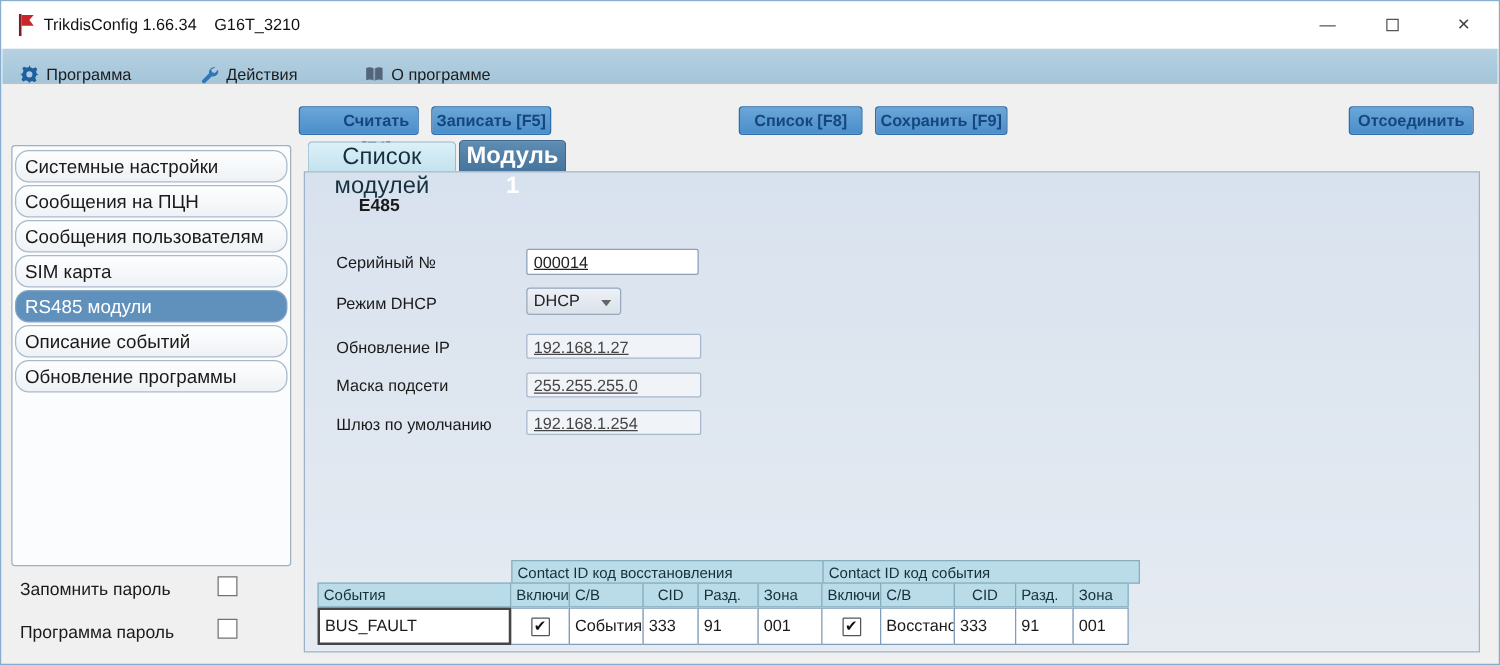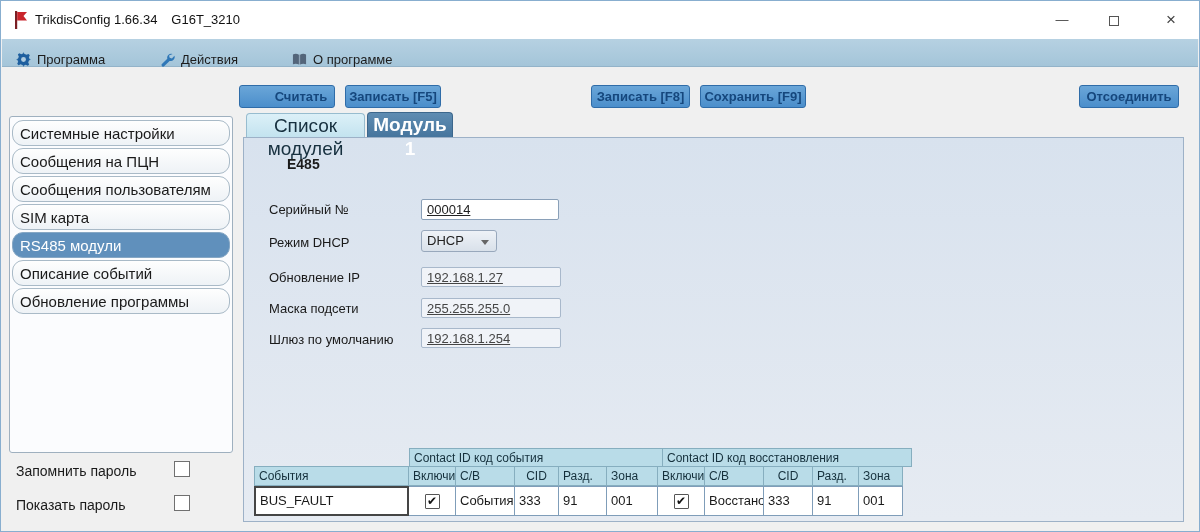--- a/index.html
+++ b/index.html
@@ -116,37 +116,37 @@
       <svg class="mi" viewBox="0 0 16 16">
         <path d="M1 2.6c2.2-.9 4.3-.9 6.4.3v10.4c-2.1-1.1-4.2-1.1-6.4-.3zM15 2.6c-2.2-.9-4.3-.9-6.4.3v10.4c2.1-1.1 4.2-1.1 6.4-.3z" fill="#53657a"></path>
         <rect x="7.4" y="2.7" width="1.2" height="10.6" fill="#8ea2b5"></rect>
       </svg>
       <span>О программе</span>
     </div>
   </div>
 
   <div class="tbtn" style="left:238px;width:96px;padding-left:28px;">Считать [F4]</div>
   <div class="tbtn" style="left:344px;width:96px;">Записать [F5]</div>
-  <div class="tbtn" style="left:590px;width:99px;">Записать [F8]</div>
+  <div class="tbtn" style="left:590px;width:99px;">Список [F8]</div>
   <div class="tbtn" style="left:699px;width:106px;">Сохранить [F9]</div>
   <div class="tbtn" style="left:1078px;width:100px;">Отсоединить</div>
 
   <div class="sidebar">
     <div class="side-item">Системные настройки</div>
     <div class="side-item">Сообщения на ПЦН</div>
     <div class="side-item">Сообщения пользователям</div>
     <div class="side-item">SIM карта</div>
     <div class="side-item selected">RS485 модули</div>
     <div class="side-item">Описание событий</div>
     <div class="side-item">Обновление программы</div>
   </div>
 
   <div class="pw-row-label" style="left:15px;top:462px;">Запомнить пароль</div>
   <div class="pw-box" style="left:173px;top:460px;"></div>
-  <div class="pw-row-label" style="left:15px;top:496px;">Показать пароль</div>
+  <div class="pw-row-label" style="left:15px;top:496px;">Программа пароль</div>
   <div class="pw-box" style="left:173px;top:494px;"></div>
 
   <div class="panel"></div>
   <div class="tab inactive">Список модулей</div>
   <div class="tab active">Модуль 1</div>
 
   <div class="model-name">E485</div>
 
   <div class="f-label" style="top:201px;">Серийный №</div>
   <input class="f-input" style="top: 198px;" value="000014">
@@ -162,22 +162,22 @@
 
   <div class="f-label" style="top:300px;">Маска подсети</div>
   <input class="f-input ro" style="top: 297px;" value="255.255.255.0">
 
   <div class="f-label" style="top:331px;">Шлюз по умолчанию</div>
   <input class="f-input ro" style="top: 327px;" value="192.168.1.254">
 
   <div class="etable">
     <div class="trow grow">
       <div class="spacer"></div>
+      <div class="hcell" style="width:250px;">Contact ID код восстановления</div>
       <div class="hcell" style="width:254px;">Contact ID код события</div>
-      <div class="hcell" style="width:250px;">Contact ID код восстановления</div>
     </div>
     <div class="trow crow">
       <div class="hcell w-ev">События</div>
       <div class="hcell w-chk">Включить</div>
       <div class="hcell w-sv">С/В</div>
       <div class="hcell w-cid cid-center">CID</div>
       <div class="hcell w-razd">Разд.</div>
       <div class="hcell w-zona">Зона</div>
       <div class="hcell w-chk2">Включить</div>
       <div class="hcell w-sv2">С/В</div>

